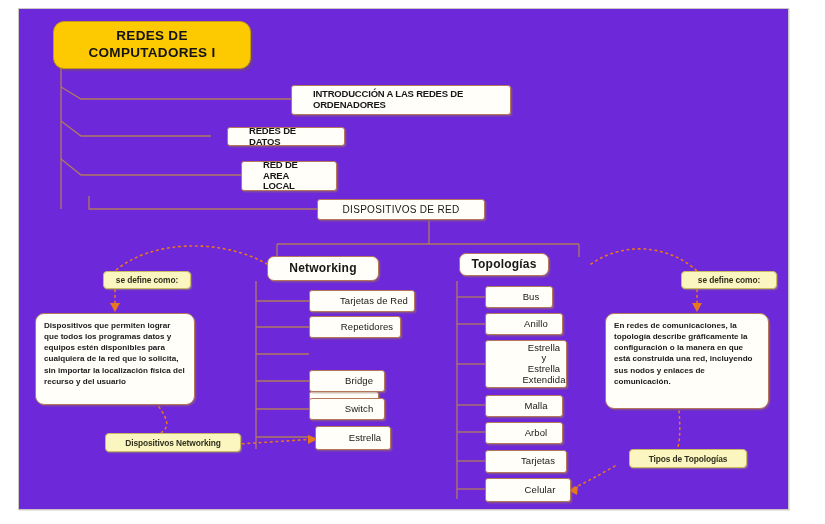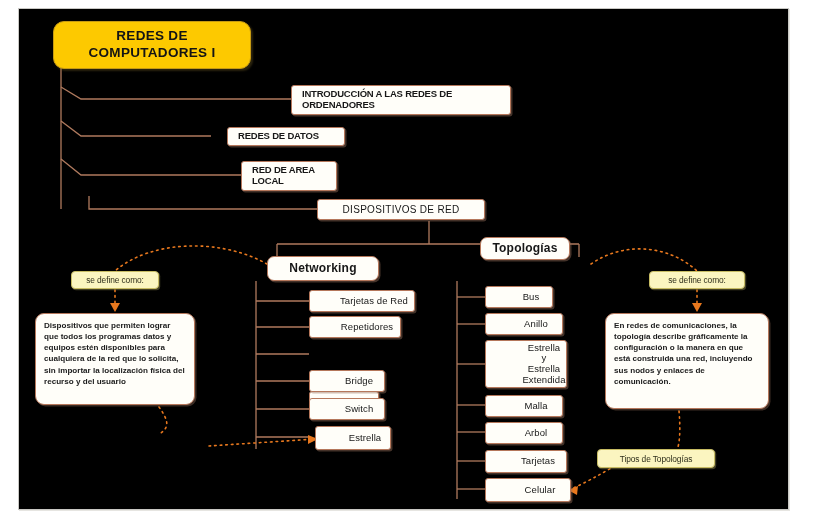--- a/index.html
+++ b/index.html
@@ -21,21 +21,21 @@
     background: #ffffff;
   }
 
   
   #canvas {
     position: absolute;
     left: 18px;
     top: 8px;
     width: 769px;
     height: 500px;
-    background: #000000;
+    background: #6d28d9;
     border: 1px solid #c9c8c4;
     box-shadow: 1px 1px 0 #e6e5e1;
     overflow: hidden;
   }
 
   #svg-layer {
     position: absolute;
     left: 0; top: 0;
     width: 769px;
     height: 500px;
@@ -78,21 +78,21 @@
     align-items: center;
     justify-content: center;
     text-align: center;
     box-shadow: 2px 2px 2px rgba(120,100,40,0.35);
   }
 
   
   .lvl1 {
     font-weight: bold;
     font-size: 9.5px;
-    padding: 2px 10px;
+    padding: 2px 21px;
     text-align: left;
     justify-content: flex-start;
   }
 
   
   .lvl2 {
     font-size: 10px;
     padding: 2px 6px;
     letter-spacing: 0.3px;
   }
@@ -129,29 +129,30 @@
   }
 
   
   .callout {
     position: absolute;
     box-sizing: border-box;
     background: #fbf5c0;
     border: 1px solid #c7bc63;
     border-radius: 4px;
     font-size: 8.4px;
-    font-weight: normal;
+    font-weight: bold;
     color: #30301c;
     display: flex;
     align-items: center;
     justify-content: center;
     text-align: center;
     padding: 2px 5px;
     box-shadow: 1.2px 1.2px 0 rgba(170,160,90,0.4);
     letter-spacing: -0.1px;
+    margin-left: 32px;
   }
 </style>
 </head>
 <body>
 
 <div id="stage">
   <div id="canvas">
 
     <svg id="svg-layer" viewBox="0 0 769 500" xmlns="http://www.w3.org/2000/svg">
       <g fill="none" stroke="#b07a5e" stroke-width="1.3">
@@ -240,21 +241,21 @@
     </div>
 
     <div class="node lvl2" style="left:298px; top:190px; width:168px; height:21px;">
       <span>DISPOSITIVOS DE RED</span>
     </div>
 
     <div class="node branch-head" style="left:248px; top:247px; width:112px; height:25px;">
       <span>Networking</span>
     </div>
 
-    <div class="node branch-head" style="left:440px; top:228px; width:90px; height:23px;margin-left:21px;">
+    <div class="node branch-head" style="left:440px; top:244px; width:90px; height:23px;">
       <span>Topologías</span>
     </div>
 
     <div class="node leaf" style="left:290px; top:281px; width:106px; height:22px;">
       <span>Tarjetas de Red</span>
     </div>
     <div class="node leaf" style="left:290px; top:307px; width:92px; height:22px;">
       <span>Repetidores</span>
     </div>
     <div class="node leaf" style="left:290px; top:334px; width:70px; height:22px;margin-top:48px;">
@@ -296,20 +297,23 @@
     </div>
 
     <div class="callout" style="left:52px; top:262px; width:88px; height:18px;">
       <span>se define como:</span>
     </div>
 
     <div class="callout" style="left:630px; top:262px; width:96px; height:18px;">
       <span>se define como:</span>
     </div>
 
+    <div class="callout" style="left:54px; top:424px; width:136px; height:19px;">
+      <span>Dispositivos Networking</span>
+    </div>
 
     <div class="callout" style="left:578px; top:440px; width:118px; height:19px;">
       <span>Tipos de Topologías</span>
     </div>
 
     <div class="textpane" style="left:16px; top:304px; width:160px; height:92px;">
       <span>Dispositivos que permiten lograr que todos los programas datos y equipos estén disponibles para cualquiera de la red que lo solicita, sin importar la localización física del recurso y del usuario</span>
     </div>
 
     <div class="textpane" style="left:586px; top:304px; width:164px; height:96px;">

